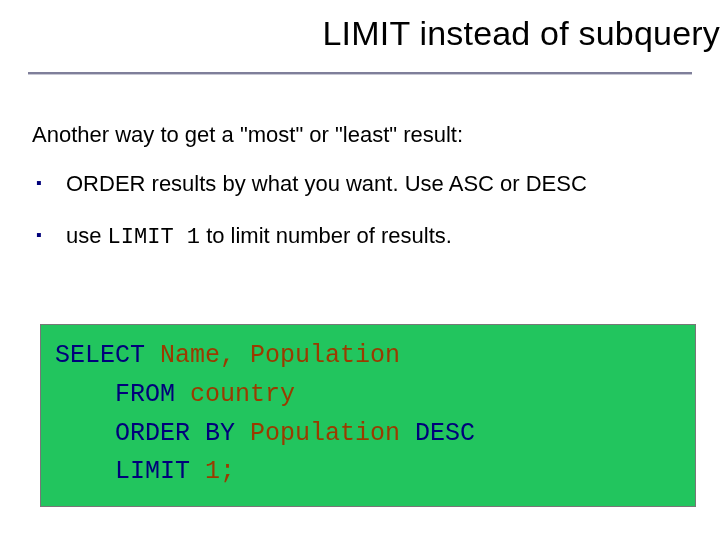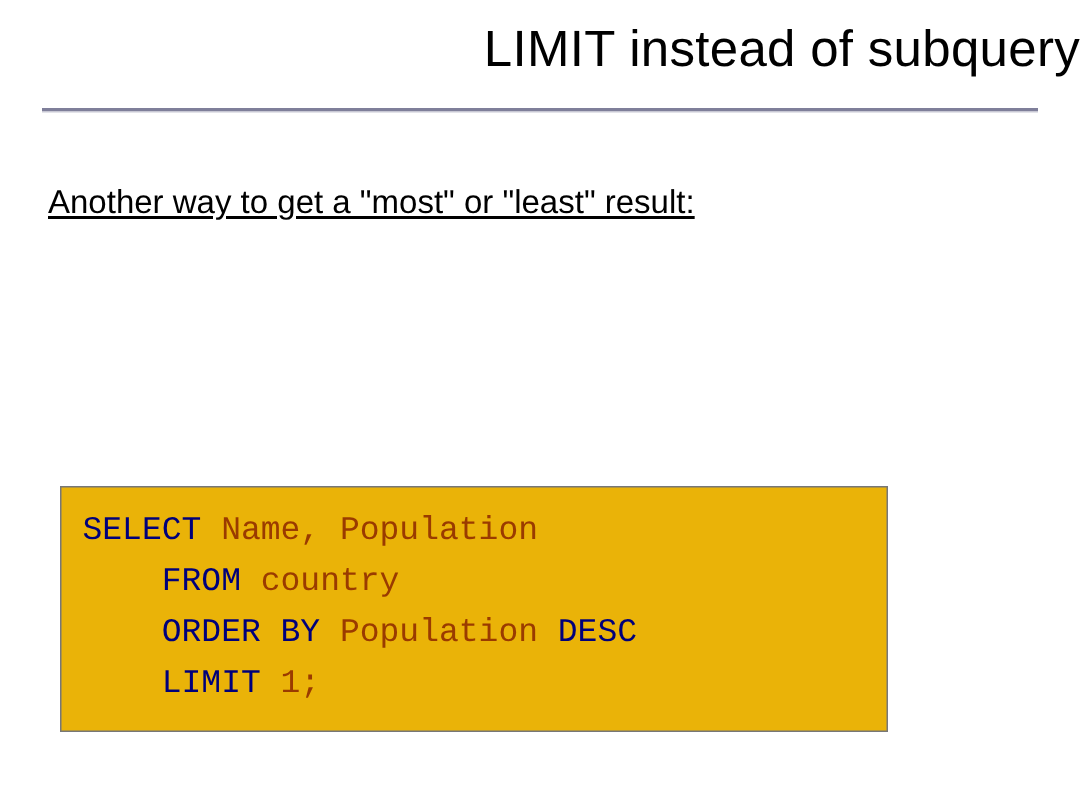--- a/index.html
+++ b/index.html
@@ -48,21 +48,20 @@
   }
   .content {
     position: absolute;
     left: 32px;
     right: 40px;
     top: 122px;
   }
   .intro {
     font-size: 22px;
     margin: 0 0 22px 0;
-    text-decoration: underline;
   }
   ul.bullets {
     list-style: none;
     padding: 0;
     margin: 0;
   }
   ul.bullets > li {
     position: relative;
     padding-left: 34px;
     font-size: 22px;
@@ -77,47 +76,55 @@
     color: #00007a;
     font-size: 16px;
   }
   .mono {
     font-family: "Courier New", Courier, monospace;
   }
   .code-box {
     position: absolute;
     left: 40px;
     top: 324px;
-    width: 552px;
+    width: 656px;
     box-sizing: border-box;
     padding: 12px 14px 14px 14px;
-    background: #eab308;
+    background: #22c55e;
     border: 1px solid #777777;
     font-family: "Courier New", Courier, monospace;
-    font-size: 22px;
+    font-size: 25px;
     line-height: 1.55;
     color: #9a3b00;
     white-space: pre;
   }
   .code-kw { color: #00007a; }
 </style>
 </head>
 <body>
 
 <div class="slide">
 
   <div class="title-block">
     <div class="title">LIMIT instead of subquery</div>
   </div>
   <div class="title-rule-top"></div>
   <div class="title-rule-bottom"></div>
 
   <div class="content">
     <p class="intro">Another way to get a "most" or "least" result:</p>
 
+    <ul class="bullets">
+      <li>
+        <span>ORDER results by what you want.  Use ASC or DESC</span>
+      </li>
+      <li>
+        <span>use </span><span class="mono">LIMIT 1</span><span> to limit number of results.</span>
+      </li>
+    </ul>
   </div>
 
   <div class="code-box"><span class="code-kw">SELECT</span><span> Name, Population</span>
     <span class="code-kw">FROM</span><span> country</span>
     <span class="code-kw">ORDER BY</span><span> Population </span><span class="code-kw">DESC</span>
     <span class="code-kw">LIMIT</span><span> 1;</span></div>
 
 </div>
 
 </body></html>

